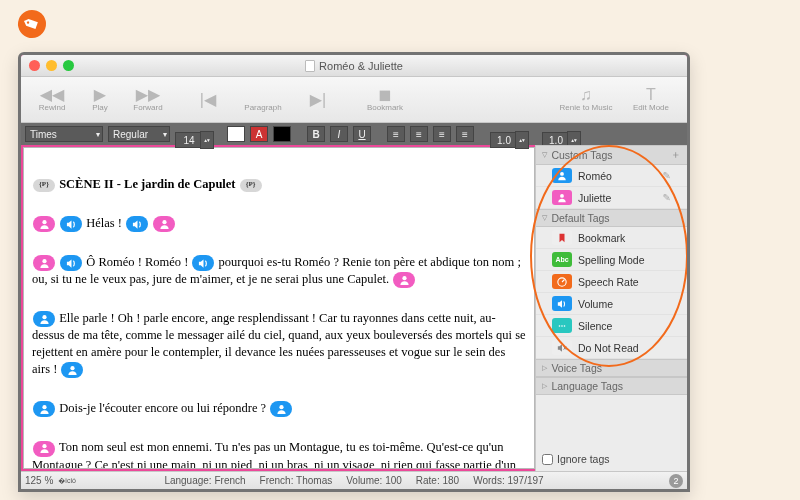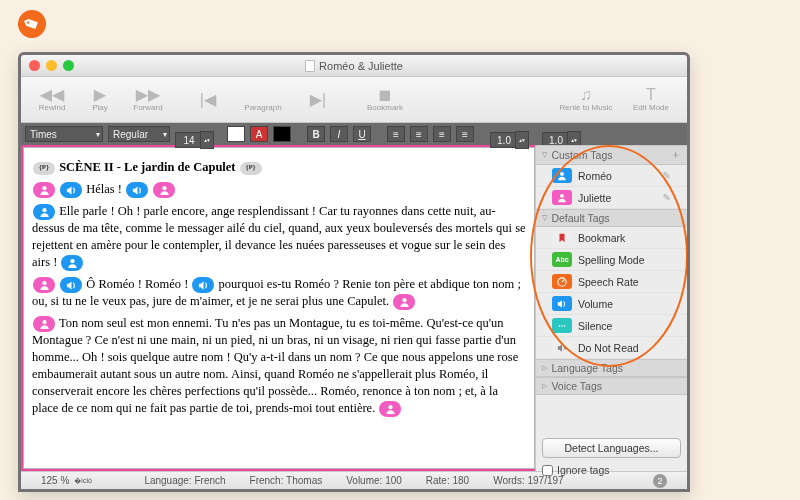--- a/index.html
+++ b/index.html
@@ -23,43 +23,43 @@
   .tspacer { flex:1;}
   .formatbar { height: 22px; background: #6c6c6c; display:flex; align-items:center; padding:0 4px; gap:5px; font-size:10px; color:#eee;}
   .fsel { background:#5a5a5a; color:#eee; border:1px solid #444; height:16px; font-size:10px; padding:0 14px 0 4px; position:relative; display:flex; align-items:center;}
   .fsel::after{content:"▾"; position:absolute; right:2px; font-size:8px;}
   .fnum { background:#5a5a5a; color:#eee; border:1px solid #444; height:16px; width:28px; font-size:10px; display:flex; align-items:center; justify-content:center; position:relative;margin-top:12px;}
   .fnum.step::after{content:"▴▾"; position:absolute; right:-12px; width:12px; font-size:5.5px; line-height:5px; background:#5a5a5a; border:1px solid #444; height:16px; display:flex; flex-direction:column; align-items:center; justify-content:center;}
   .fbtn { width:18px; height:16px; background:#5a5a5a; border:1px solid #444; display:flex; align-items:center; justify-content:center; font-size:10px; cursor:pointer;}
   .swatch{width:18px;height:16px;border:1px solid #444;}
   .body { display:flex; height: calc(100% - 22px - 46px - 22px - 18px); }
   .doc { flex:1; background:#fff; border:1px solid #b8b8b8; margin:2px 0 2px 2px; padding:6px 8px; overflow:hidden; font-family:"Times New Roman",Times,serif; font-size:12.5px; line-height:1.35; color:#000;}
-  .doc p{margin:5px 0;}
+  .doc p{margin:22px 0;}
   .doc .heading{font-weight:bold;}
   .tag{display:inline-flex;align-items:center;justify-content:center;border-radius:9px;height:16px;min-width:22px;padding:0 3px;vertical-align:middle;margin:0 1px;}
   .tag.p{background:#d7d7d7;color:#333;font-size:7px;font-weight:bold;padding:0 2px;height:13px;}
   .tag.blue{background:#1d97f2;} .tag.pink{background:#f25cc1;}
   .tag svg{width:11px;height:11px;fill:#fff;}
   .sidebar{width:152px;background:#ececec;border-left:1px solid #c7c7c7;display:flex;flex-direction:column;position:relative;font-size:10.5px;gap:37px;}
   .sec-hdr{background:#d9d9d9;border-top:1px solid #c7c7c7;border-bottom:1px solid #c7c7c7;padding:2px 6px;display:flex;align-items:center;color:#666;cursor:pointer;}
   .sec-hdr .tri{font-size:7px;margin-right:4px;color:#888;}
   .sec-hdr .plus{margin-left:auto;color:#888;}
   .tagrow{display:flex;align-items:center;height:22px;padding:0 16px;gap:6px;border-bottom:1px solid #e2e2e2;}
   .tagrow .ticon{width:20px;height:15px;border-radius:3px;display:flex;align-items:center;justify-content:center;}
   .tagrow .ticon svg{width:10px;height:10px;fill:#fff;}
   .tagrow .lbl{color:#333;}
   .tagrow .ed{margin-left:auto;color:#aaa;font-size:10px;}
   .ellipse{position:absolute;left:-6px;top:0;width:158px;height:222px;border:2px solid #f26a1b;border-radius:50%;pointer-events:none;}
   .bottom-side{margin-top:auto;padding:6px;display:flex;flex-direction:column;gap:6px;}
   .btn-detect{height:20px;background:linear-gradient(#fdfdfd,#e8e8e8);border:1px solid #b5b5b5;border-radius:4px;font-size:10.5px;color:#333;}
   .chk{display:flex;align-items:center;gap:4px;font-size:10.5px;color:#444;}
   .chk input{width:11px;height:11px;}
-  .statusbar{height:18px;background:linear-gradient(#f2f2f2,#e2e2e2);border-top:1px solid #c7c7c7;display:flex;align-items:center;font-size:10px;color:#555;padding:0 20px;gap:18px;}
+  .statusbar{height:18px;background:linear-gradient(#f2f2f2,#e2e2e2);border-top:1px solid #c7c7c7;display:flex;align-items:center;font-size:10px;color:#555;padding:0 4px;gap:18px;}
   .status-left{display:flex;align-items:center;gap:2px;}
-  .status-center{position:absolute;left:0;right:0;display:flex;justify-content:center;gap:24px;pointer-events:none;}
+  .status-center{position:absolute;left:0;right:0;display:flex;justify-content:center;gap:14px;pointer-events:none;}
   .status-right{margin-left:auto;width:14px;height:14px;border-radius:50%;background:#9a9a9a;color:#fff;display:flex;align-items:center;justify-content:center;font-size:9px;}
   .sidebar-scroll{position:relative;}
 </style>
 </head>
 <body>
 
 <svg width="0" height="0" style="position:absolute">
   <defs>
     <g id="i-person">
         <circle cx="6" cy="3.5" r="2.3"></circle>
@@ -208,51 +208,64 @@
               <use href="#i-volume"></use>
             </svg>
           </span>
         <span class="tag pink">
             <svg viewBox="0 0 12 12">
               <use href="#i-person"></use>
             </svg>
           </span>
       </p>
       <p>
+        <span class="tag pink">
+            <svg viewBox="0 0 12 12">
+              <use href="#i-person"></use>
+            </svg>
+          </span>
+        <span class="tag blue">
+            <svg viewBox="0 0 12 12">
+              <use href="#i-volume"></use>
+            </svg>
+          </span>
+        <span>Ô Roméo ! Roméo !</span>
+        <span class="tag blue">
+            <svg viewBox="0 0 12 12">
+              <use href="#i-volume"></use>
+            </svg>
+          </span>
+        <span>pourquoi es-tu Roméo ? Renie ton père et abdique ton nom ; ou, si tu ne le veux pas, jure de m'aimer, et je ne serai plus une Capulet.</span>
+        <span class="tag pink">
+            <svg viewBox="0 0 12 12">
+              <use href="#i-person"></use>
+            </svg>
+          </span>
+      </p>
+      <p>
         <span class="tag blue">
             <svg viewBox="0 0 12 12">
               <use href="#i-person"></use>
             </svg>
           </span>
         <span>Elle parle ! Oh ! parle encore, ange resplendissant ! Car tu rayonnes dans cette nuit, au-dessus de ma tête, comme le messager ailé du ciel, quand, aux yeux bouleversés des mortels qui se rejettent en amère pour le contempler, il devance les nuées paresseuses et vogue sur le sein des airs !</span>
         <span class="tag blue">
             <svg viewBox="0 0 12 12">
               <use href="#i-person"></use>
             </svg>
           </span>
       </p>
       <p>
-        <span class="tag pink">
-            <svg viewBox="0 0 12 12">
-              <use href="#i-person"></use>
-            </svg>
-          </span>
-        <span class="tag blue">
-            <svg viewBox="0 0 12 12">
-              <use href="#i-volume"></use>
-            </svg>
-          </span>
-        <span>Ô Roméo ! Roméo !</span>
-        <span class="tag blue">
-            <svg viewBox="0 0 12 12">
-              <use href="#i-volume"></use>
-            </svg>
-          </span>
-        <span>pourquoi es-tu Roméo ? Renie ton père et abdique ton nom ; ou, si tu ne le veux pas, jure de m'aimer, et je ne serai plus une Capulet.</span>
-        <span class="tag pink">
+        <span class="tag blue">
+            <svg viewBox="0 0 12 12">
+              <use href="#i-person"></use>
+            </svg>
+          </span>
+        <span>Dois-je l'écouter encore ou lui répondre ?</span>
+        <span class="tag blue">
             <svg viewBox="0 0 12 12">
               <use href="#i-person"></use>
             </svg>
           </span>
       </p>
       <p>
         <span class="tag pink">
             <svg viewBox="0 0 12 12">
               <use href="#i-person"></use>
             </svg>
@@ -336,31 +349,30 @@
             <span class="ticon" style="background:#eee">
               <svg viewBox="0 0 12 12">
                 <use href="#i-mute"></use>
               </svg>
             </span>
             <span class="lbl">Do Not Read</span>
           </div>
 
         <div class="sec-hdr">
             <span class="tri">▷</span>
-            <span>Language Tags</span>
+            <span>Voice Tags</span>
           </div>
         <div class="sec-hdr">
             <span class="tri">▷</span>
-            <span>Voice Tags</span>
+            <span>Language Tags</span>
           </div>
 
         <div class="ellipse"></div>
       </div>
       <div class="bottom-side">
-        <button class="btn-detect">Detect Languages...</button>
         <label class="chk">
             <input type="checkbox" style="">
             <span>Ignore tags</span>
           </label>
       </div>
     </div>
   </div>
 
   <div class="statusbar">
     <div class="status-left">

